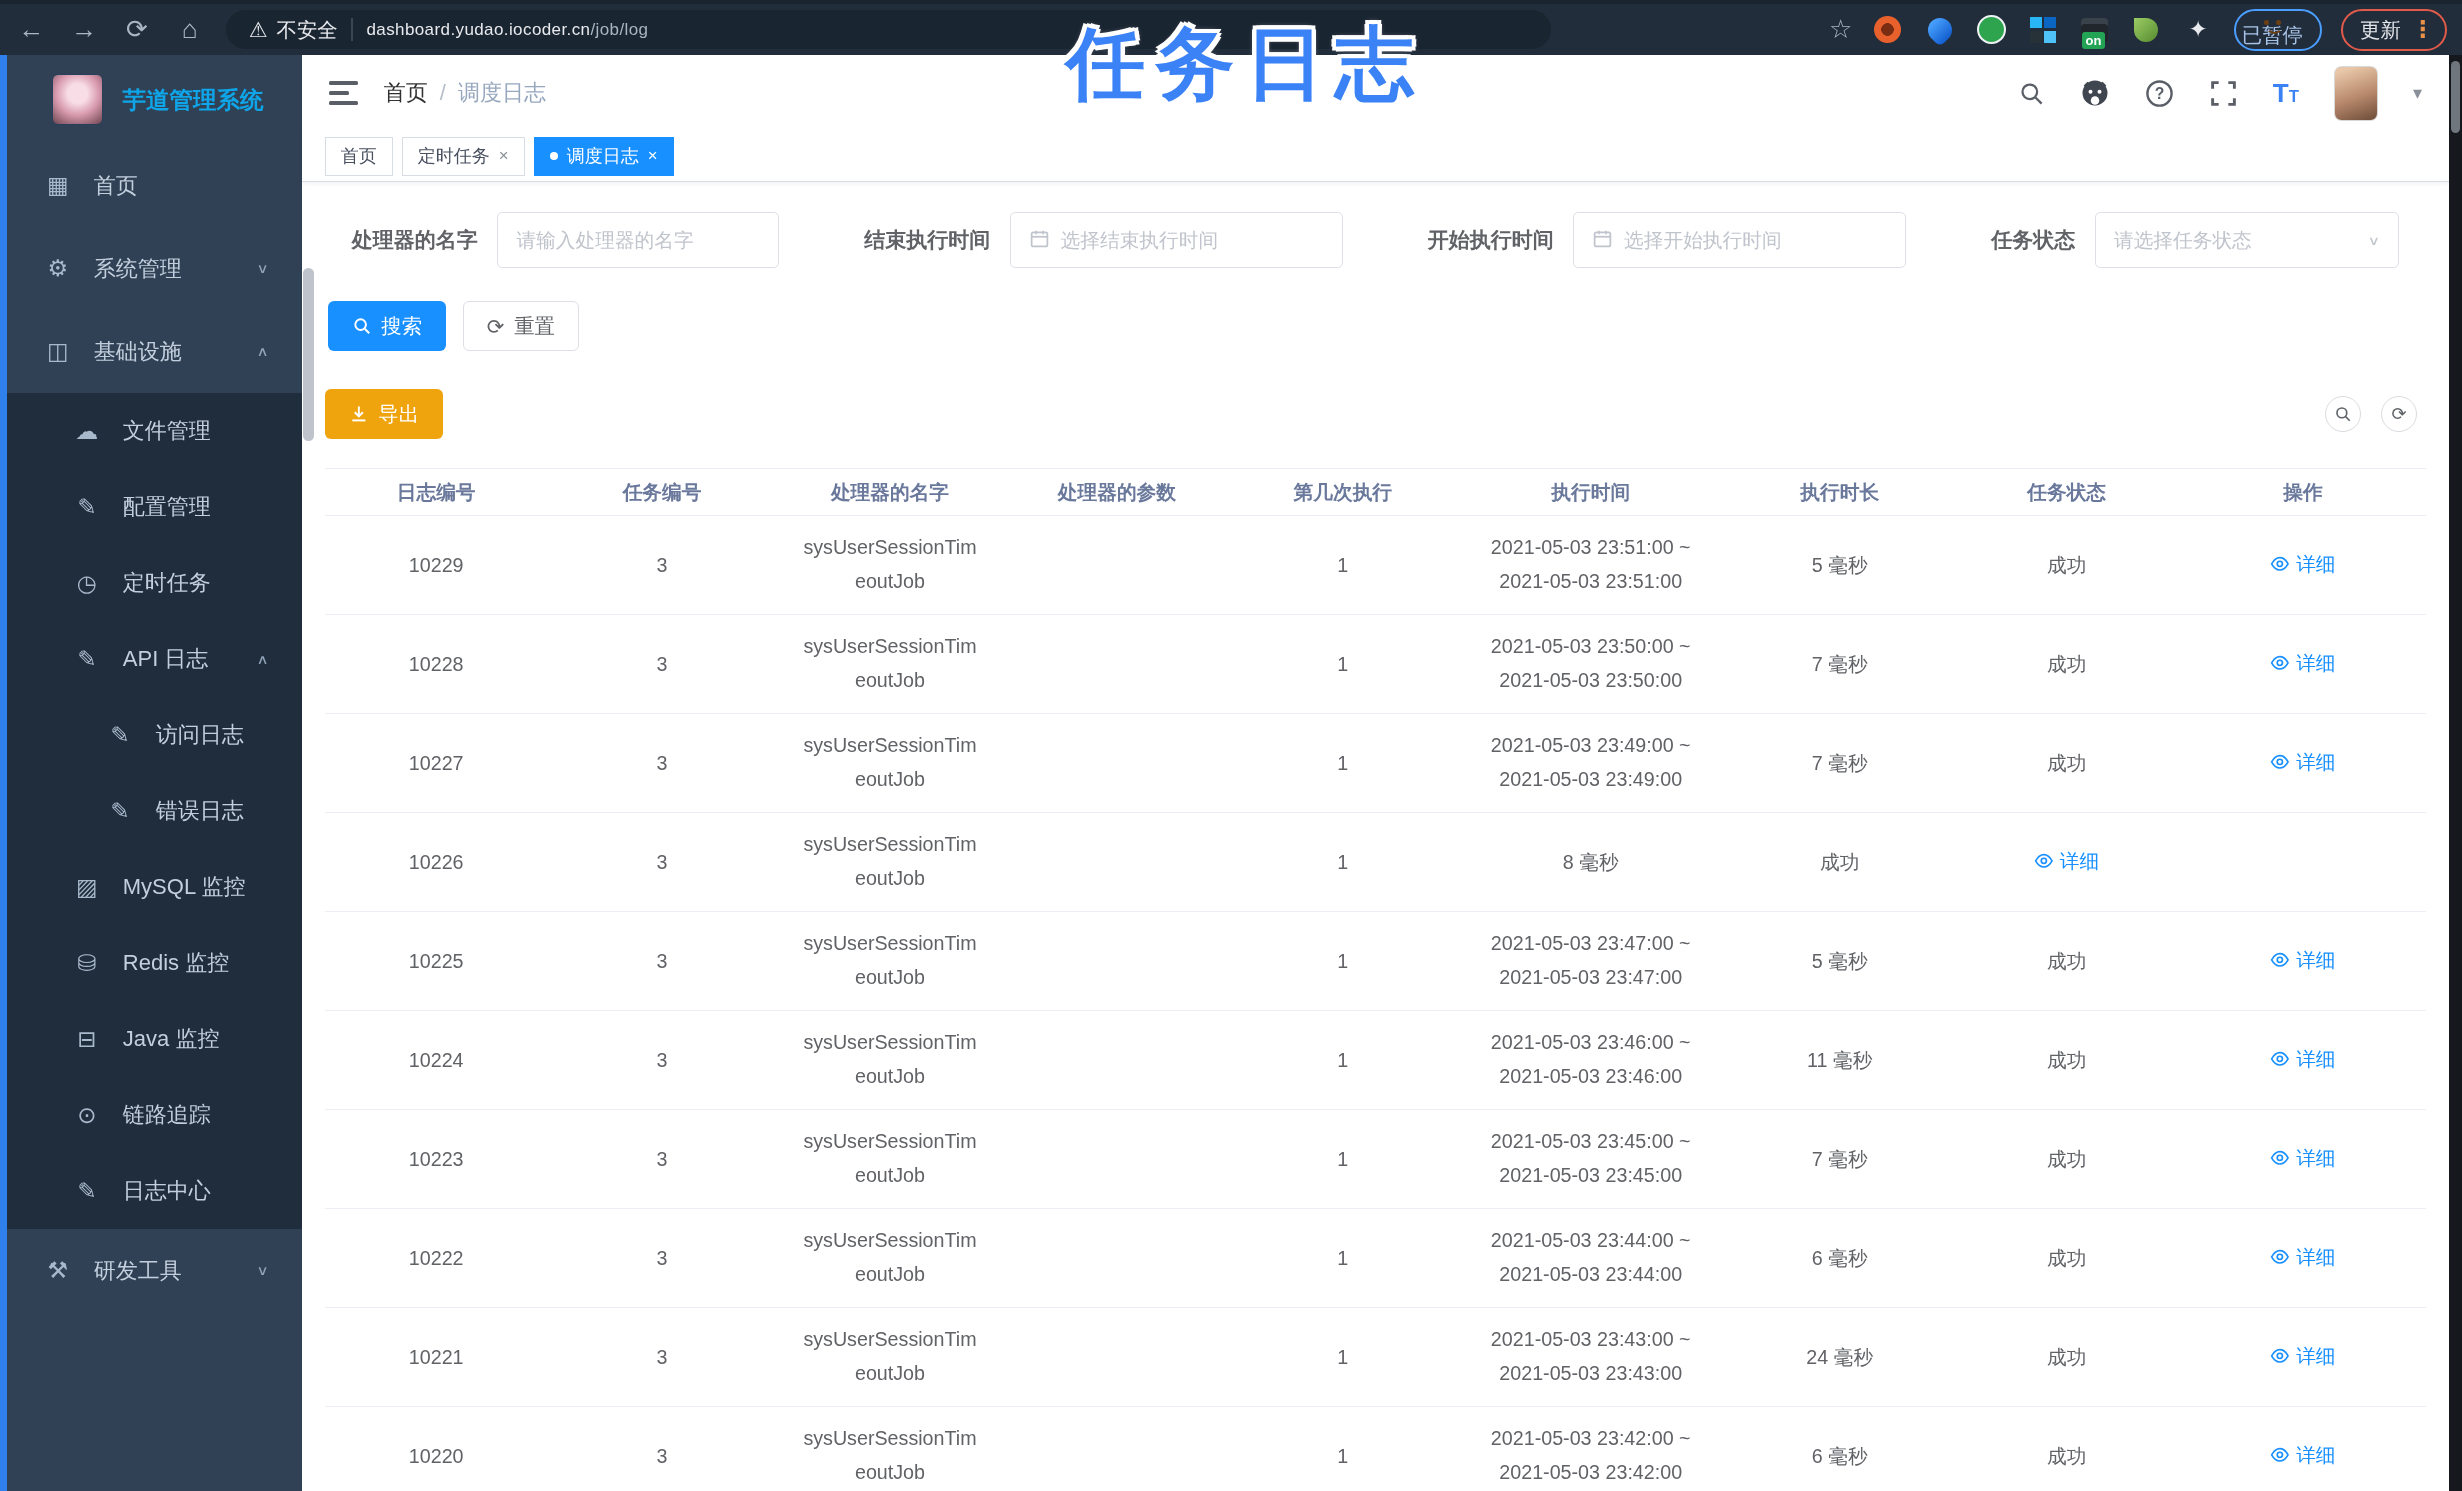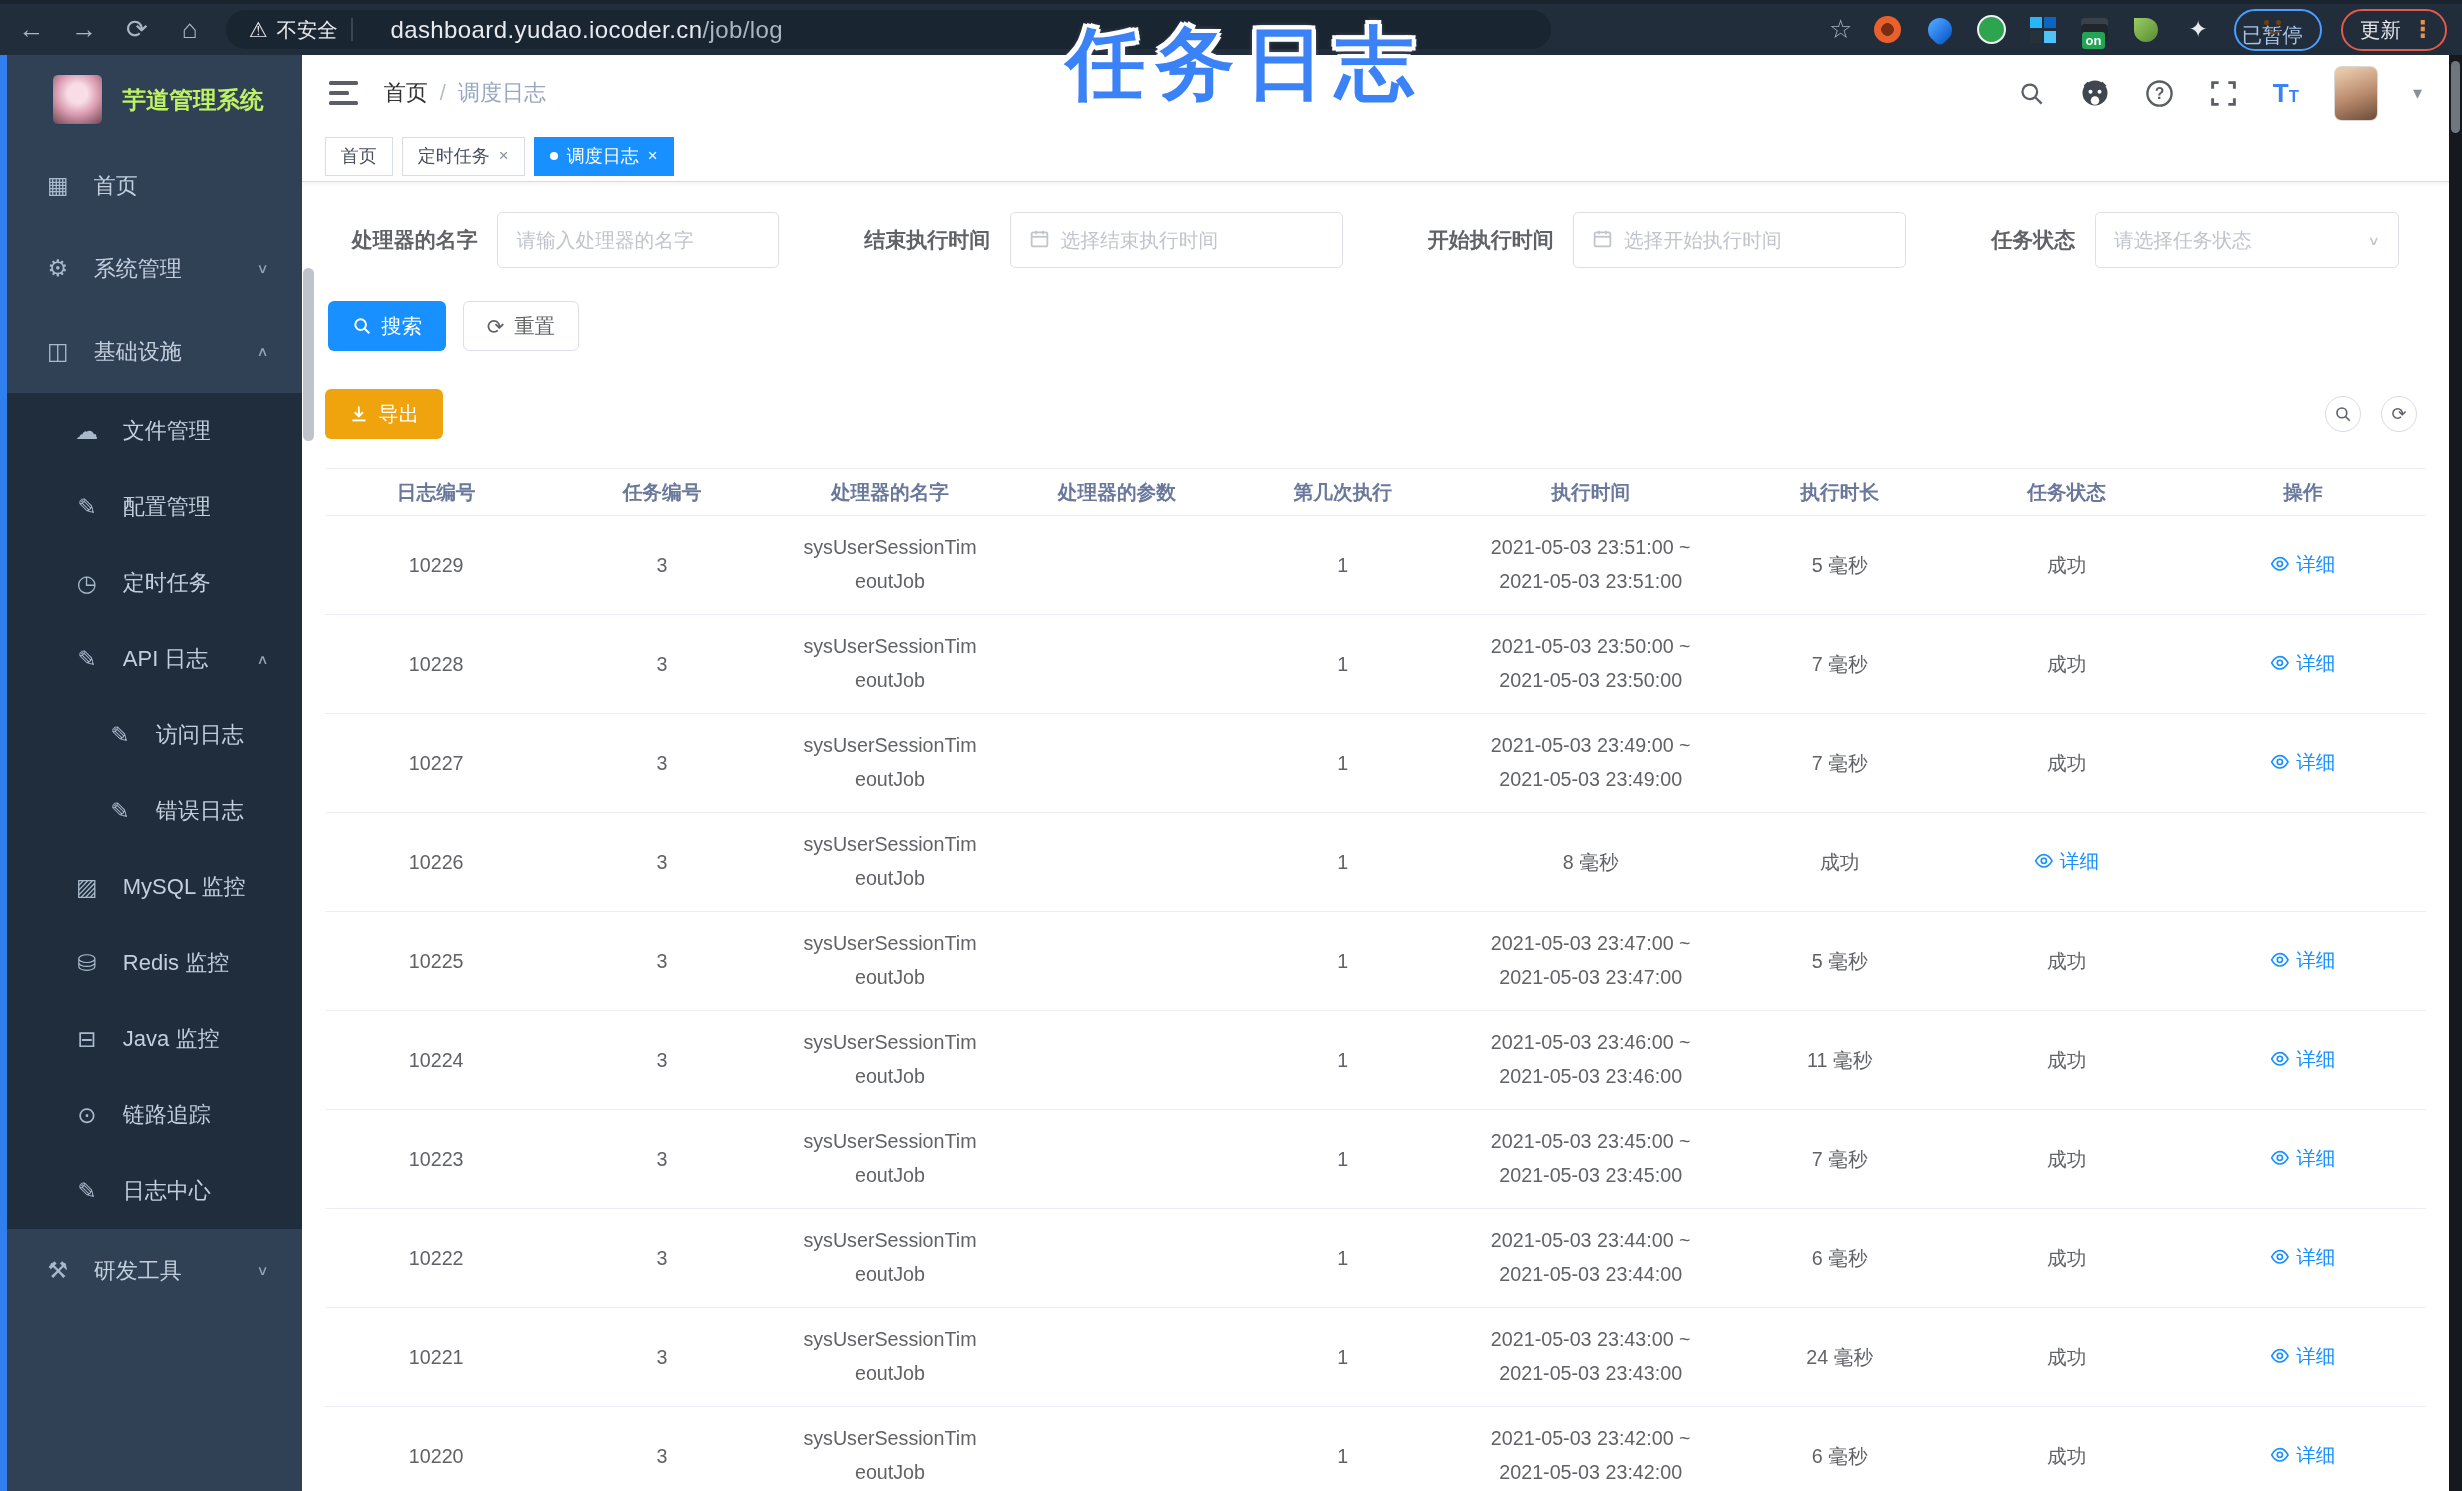--- a/index.html
+++ b/index.html
@@ -6,21 +6,21 @@
   html,body { width:2462px; height:1491px; overflow:hidden; }
   body { font-family:"Liberation Sans","DejaVu Sans",sans-serif; background:#fff; position:relative; }
 
   
   .browser-bar { height:55px; background:#222d3b; display:flex; align-items:center; padding:0 15px; gap:19.7px; position:relative; z-index:5; border-top:4.5px solid #1a242f;}
   .nav-ico { font-size:26px; color:#aab6c3; width:33px; text-align:center; }
   .url-pill { height:39px; background:#1a2532; border-radius:19.7px; display:flex; align-items:center; gap:13.6px; padding:0 23px; flex:0 0 1325px; }
   .sec-warn { display:flex; align-items:center; gap:9px; color:#e8eaed; font-size:20.4px; }
   .sec-warn .tri { font-size:21px; color:#e8eaed; }
   .url-sep { width:1.5px; height:23px; background:#3a4654; }
-  .url-text { font-size:24px; color:#e8eaed; font-weight:500; letter-spacing:0.4px; white-space:nowrap;margin-left:24px; }
+  .url-text { font-size:17px; color:#e8eaed; font-weight:500; letter-spacing:0.4px; white-space:nowrap; }
   .url-text .path { color:#a9b5c2; }
   .bar-spacer { flex:1; }
   .star { font-size:26px; color:#aab6c3; }
   .ext { width:32px; height:32px; display:flex; align-items:center; justify-content:center; position:relative; flex:0 0 auto; }
   .ext-donut { width:27px; height:27px; border-radius:50%; background:radial-gradient(circle,#7a2d12 32%,#e8602c 34%); }
   .ext-drop { width:24px; height:24px; background:linear-gradient(#4aa3ff,#135fd0); border-radius:50% 50% 50% 6px; transform:rotate(-45deg); }
   .ext-green { width:29px; height:29px; border-radius:50%; background:#2ea44f; border:2.3px solid #eef2f5; }
   .ext-grid { width:26px; height:26px; display:grid; grid-template-columns:1fr 1fr; gap:2.3px; }
   .ext-grid i { background:#29b6f6; }
   .ext-grid i:nth-child(2){ background:#0a66c2;} .ext-grid i:nth-child(3){ background:#263238;} .ext-grid i:nth-child(4){ background:#4fc3f7;}
@@ -43,21 +43,21 @@
     text-shadow:-3.8px -3.8px 0 #fff,3.8px -3.8px 0 #fff,-3.8px 3.8px 0 #fff,3.8px 3.8px 0 #fff,0 -4.5px 0 #fff,0 4.5px 0 #fff,-4.5px 0 0 #fff,4.5px 0 0 #fff,0 0 7.6px #fff; }
 
   
   .app { display:flex; height:1436px; position:relative; }
   .edge-stripe { flex:0 0 6.8px; background:#2f80ed; }
 
   
   .sidebar { flex:0 0 295px; background:#304156; color:#c3cfdd; display:flex; flex-direction:column; overflow:hidden; }
   .logo-row { height:89px; display:flex; align-items:center; gap:19.7px; padding-left:45px; }
   .logo-avatar { width:51px; height:51px; border-radius:6px; background:radial-gradient(circle at 50% 38%,#f8dde6 25%,#d89aae 55%,#6d4450); border:1.5px solid #27405a; }
-  .logo-title { color:#bef264; font-size:23.5px; font-weight:bold; }
+  .logo-title { color:#0ea5e9; font-size:23.5px; font-weight:bold; }
   .m-item { display:flex; align-items:center; font-size:22px; color:#c3cfdd; }
   .m-item .ico { width:26px; text-align:center; font-size:23px; color:#a9b9cc; margin-right:23px; }
   .m-item .chev { margin-left:auto; margin-right:33px; font-size:16.7px; color:#93a4b8; transform:scaleY(.8); }
   .lvl1 { height:83px; padding-left:38px; }
   .submenu { background:#1f2d3d; }
   .lvl2 { height:76px; padding-left:67px; }
   .lvl3 { height:76px; padding-left:100px; }
   .sidebar-thumb { position:absolute; left:303px; top:213px; width:10.6px; height:173px; border-radius:5.3px; background:#bfc4cc; z-index:6; }
 
   

